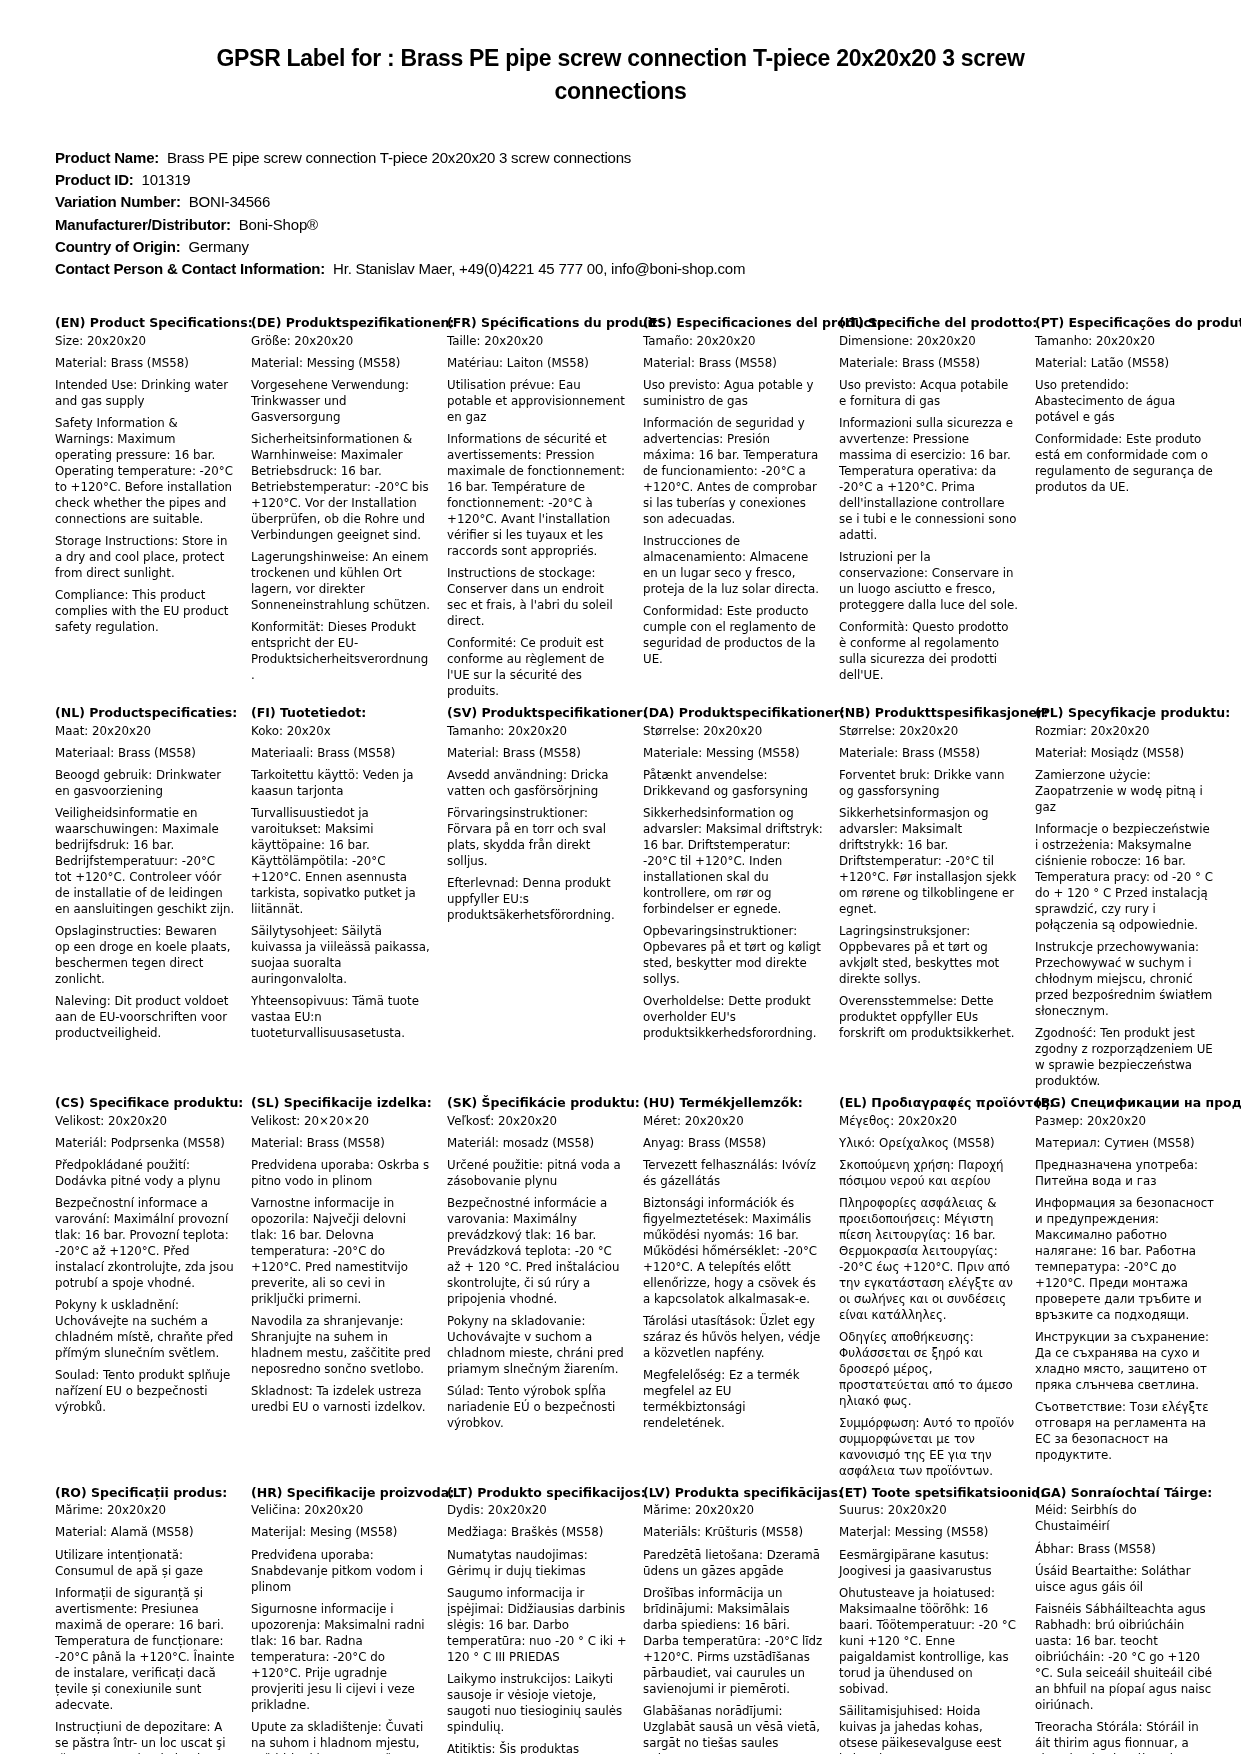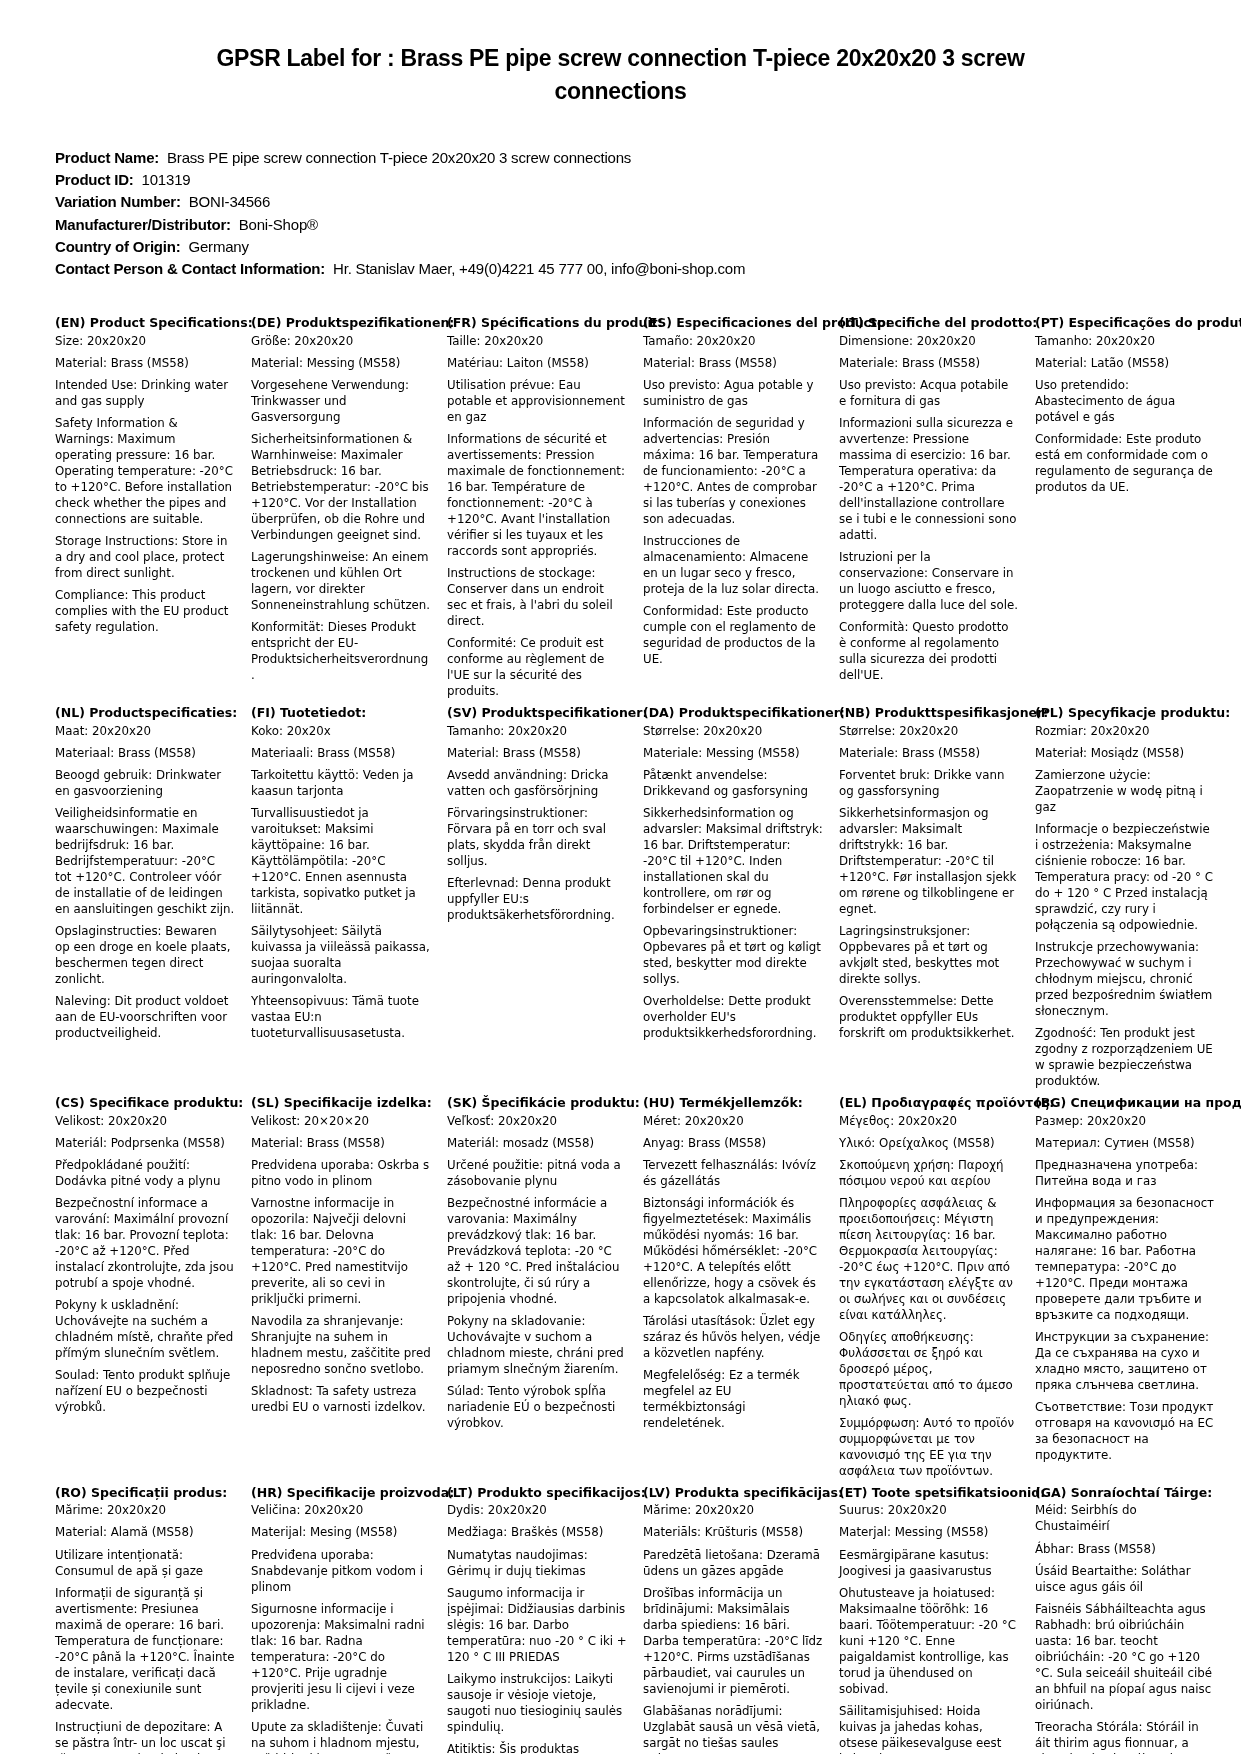--- a/index.html
+++ b/index.html
@@ -232,21 +232,21 @@
   </div>
 
   <div class="section">
     <h3 class="sec-h">(SL) Specifikacije izdelka:</h3>
     <div class="sec-body">
             <p>Velikost: 20×20×20</p>
             <p>Material: Brass (MS58)</p>
             <p>Predvidena uporaba: Oskrba s pitno vodo in plinom</p>
             <p>Varnostne informacije in opozorila: Največji delovni tlak: 16 bar. Delovna temperatura: -20°C do +120°C. Pred namestitvijo preverite, ali so cevi in priključki primerni.</p>
             <p>Navodila za shranjevanje: Shranjujte na suhem in hladnem mestu, zaščitite pred neposredno sončno svetlobo.</p>
-            <p>Skladnost: Ta safety ustreza uredbi EU o varnosti izdelkov.</p>
+            <p>Skladnost: Ta izdelek ustreza uredbi EU o varnosti izdelkov.</p>
           </div>
   </div>
 
   <div class="section">
     <h3 class="sec-h">(SK) Špecifikácie produktu:</h3>
     <div class="sec-body">
             <p>Veľkosť: 20x20x20</p>
             <p>Materiál: mosadz (MS58)</p>
             <p>Určené použitie: pitná voda a zásobovanie plynu</p>
             <p>Bezpečnostné informácie a varovania: Maximálny prevádzkový tlak: 16 bar. Prevádzková teplota: -20 °C až + 120 °C. Pred inštaláciou skontrolujte, či sú rúry a pripojenia vhodné.</p>
@@ -280,21 +280,21 @@
   </div>
 
   <div class="section">
     <h3 class="sec-h">(BG) Спецификации на продукта:</h3>
     <div class="sec-body">
             <p>Размер: 20x20x20</p>
             <p>Материал: Сутиен (MS58)</p>
             <p>Предназначена употреба: Питейна вода и газ</p>
             <p>Информация за безопасност и предупреждения: Максимално работно налягане: 16 bar. Работна температура: -20°C до +120°C. Преди монтажа проверете дали тръбите и връзките са подходящи.</p>
             <p>Инструкции за съхранение: Да се съхранява на сухо и хладно място, защитено от пряка слънчева светлина.</p>
-            <p>Съответствие: Този продукт отговаря на κανονισμό на ЕС за безопасност на продуктите.</p>
+            <p>Съответствие: Този ελέγξτε отговаря на регламента на ЕС за безопасност на продуктите.</p>
           </div>
   </div>
 </div>
       <div class="lang-row row3">
   <div class="section">
     <h3 class="sec-h">(RO) Specificații produs:</h3>
     <div class="sec-body">
             <p>Mărime: 20x20x20</p>
             <p>Material: Alamă (MS58)</p>
             <p>Utilizare intenționată: Consumul de apă și gaze</p>

